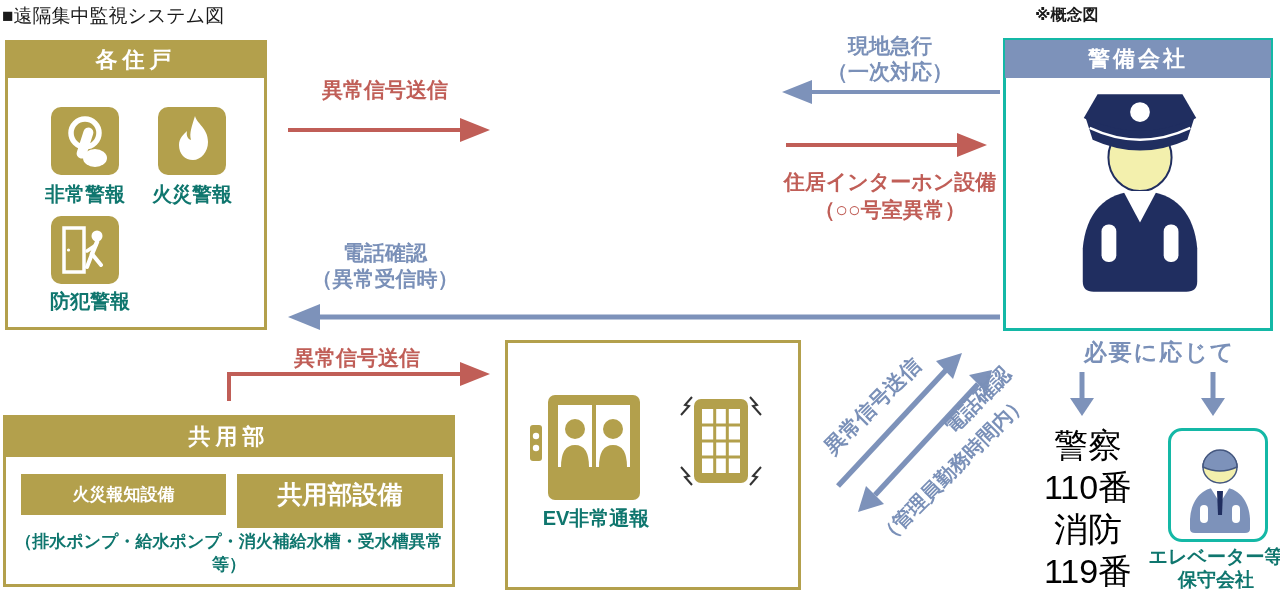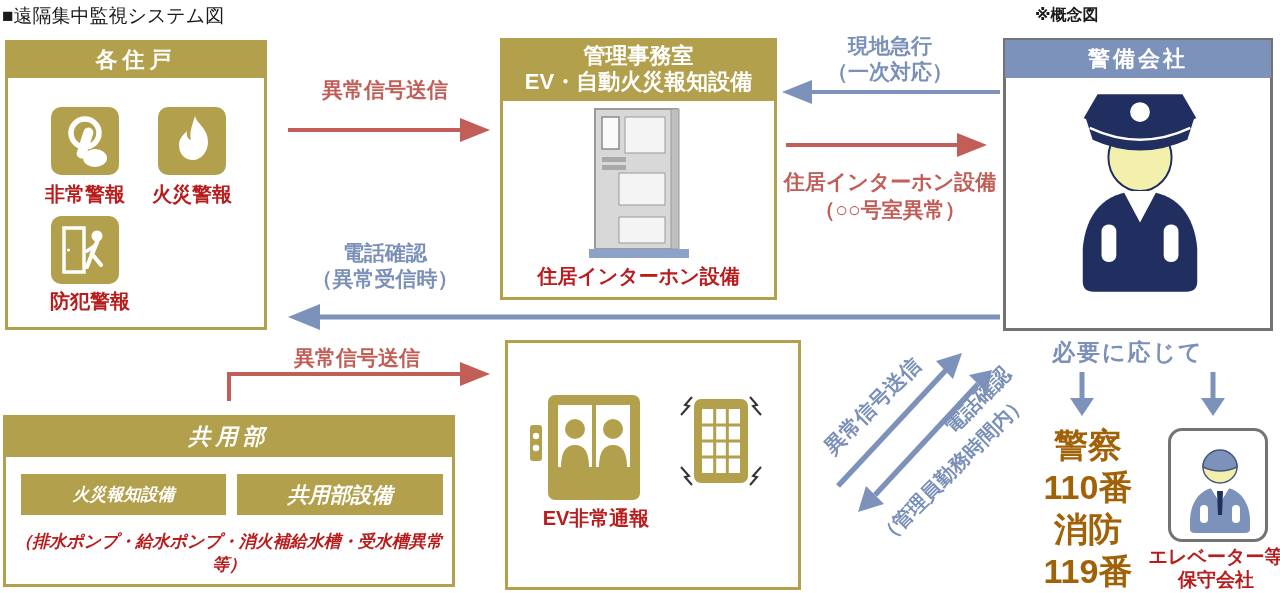--- a/index.html
+++ b/index.html
@@ -1,29 +1,29 @@
 <!DOCTYPE html>
 <html><head>
 <meta charset="utf-8">
 <style>
   html,body{margin:0;padding:0;background:#fff;}
   .canvas{position:relative;width:1280px;height:593px;background:#fff;
     font-family:"Liberation Sans","DejaVu Sans",sans-serif;overflow:hidden;color:#1a1a1a;}
   .abs{position:absolute;box-sizing:border-box;}
   
   .gbox{border:3px solid #b3a04c;background:#fff;}
-  .bbox{border:3px solid #737373;background:#fff;}
+  .bbox{border:3px solid #14b8a6;background:#fff;}
   .hd{position:absolute;left:-1px;top:-1px;right:-1px;text-align:center;color:#fff;font-weight:600;}
   .hd.gold{background:#b3a04c;}
   .hd.blue{background:#7d92ba;}
   .tile{position:absolute;background:#b3a04c;border-radius:10px;}
-  .lbl{position:absolute;text-align:center;font-weight:600;color:#b91c1c;}
+  .lbl{position:absolute;text-align:center;font-weight:600;color:#0f766e;}
   .redtxt{color:#c05e57;font-weight:700;}
   .bluetxt{color:#7a90b8;font-weight:700;}
-  .brightred{color:#a16207;font-weight:700;}
+  .brightred{color:#000000;font-weight:400;}
   .rot45{transform:rotate(-45deg);transform-origin:center center;}
   .goldbtn{position:absolute;background:#b3a04c;color:#fff;font-weight:600;
     text-align:center;}
   svg{display:block;}
 </style>
 </head>
 <body>
 
 <div class="canvas">
 
@@ -103,62 +103,42 @@
         <circle cx="46" cy="20" r="5.5" fill="#fff" stroke="none"></circle>
         <line x1="46" y1="26" x2="41" y2="38" stroke-width="4.5"></line>
         <line x1="45" y1="29" x2="36" y2="35" stroke-width="3.5"></line>
         <line x1="41" y1="38" x2="36" y2="51" stroke-width="4"></line>
         <line x1="41" y1="38" x2="50" y2="49" stroke-width="4"></line>
       </svg>
     </div>
     <div class="lbl" style="left:27px;top:245px;width:110px;font-size:20px;text-align:center;">防犯警報</div>
   </div>
 
-  <div class="abs gbox" style="left:500px;top:38px;width:277px;height:262px;">
-    <div class="hd gold" style="height:58px;padding-top:3px;font-size:22px;line-height:26px;">
-      <div>管理事務室</div>
-      <div>EV・自動火災報知設備</div>
-    </div>
-    <div class="abs" style="left:86px;top:66px;">
-      <svg width="100" height="152" viewBox="0 0 100 152">
-        <rect x="6" y="2" width="82" height="140" fill="#d8d8d8" stroke="#9a9a9a" stroke-width="2"></rect>
-        <rect x="82" y="2" width="8" height="140" fill="#bfbfbf" stroke="#9a9a9a" stroke-width="1"></rect>
-        <rect x="13" y="10" width="17" height="32" fill="#fafafa" stroke="#8a8a8a" stroke-width="1.5"></rect>
-        <rect x="13" y="50" width="24" height="5" fill="#a9a9a9"></rect>
-        <rect x="13" y="58" width="24" height="5" fill="#a9a9a9"></rect>
-        <rect x="36" y="10" width="40" height="36" fill="#f4f4f4" stroke="#9a9a9a"></rect>
-        <rect x="30" y="66" width="46" height="32" fill="#f4f4f4" stroke="#9a9a9a"></rect>
-        <rect x="30" y="110" width="46" height="26" fill="#f4f4f4" stroke="#9a9a9a"></rect>
-        <rect x="0" y="142" width="100" height="9" fill="#8da2c6"></rect>
-      </svg>
-    </div>
-    <div class="lbl" style="left:0;top:222px;width:100%;font-size:20px;">住居インターホン設備</div>
-  </div>
 
   <div class="abs bbox" style="left:1003px;top:38px;width:270px;height:293px;">
     <div class="hd blue" style="height:38px;line-height:38px;font-size:22px;letter-spacing:3px;">警備会社</div>
     <div class="abs" style="left:60px;top:46px;">
       <svg width="148" height="212" viewBox="0 0 150 212">
         <ellipse cx="75" cy="70" rx="32" ry="34" fill="#f3f0ad" stroke="#202e60" stroke-width="2"></ellipse>
         <polygon points="32,6 118,6 132,30 104,44 46,44 18,30" fill="#202e60"></polygon>
         <circle cx="75" cy="24" r="10" fill="#fff"></circle>
         <path d="M20,30 Q75,56 130,30 L123,52 Q75,74 27,52 Z" fill="#202e60"></path>
         <path d="M24,40 Q75,64 126,40" stroke="#fff" stroke-width="2.5" fill="none"></path>
         <path d="M75,104 C38,104 20,128 17,162 L17,196 Q17,206 28,206 L122,206 Q133,206 133,196 L133,162 C130,128 112,104 75,104 Z" fill="#202e60"></path>
         <polygon points="58,104 92,104 75,136" fill="#fff"></polygon>
         <rect x="36" y="138" width="15" height="38" rx="7" fill="#fff"></rect>
         <rect x="99" y="138" width="15" height="38" rx="7" fill="#fff"></rect>
       </svg>
     </div>
   </div>
 
-  <div class="abs gbox" style="left:3px;top:415px;width:452px;height:172px;font-style:italic;">
+  <div class="abs gbox" style="left:3px;top:415px;width:452px;height:172px;">
     <div class="hd gold" style="height:40px;line-height:40px;font-size:22px;letter-spacing:5px;">共用部</div>
     <div class="goldbtn" style="left:15px;top:56px;width:205px;height:41px;line-height:41px;font-size:17px;">火災報知設備</div>
-    <div class="goldbtn" style="left:231px;top:56px;width:206px;height:41px;line-height:41px;font-size:21px;">共用部設備</div>
+    <div class="goldbtn" style="left:231px;top:56px;width:206px;height:54px;line-height:41px;font-size:25px;">共用部設備</div>
     <div class="lbl" style="left:0;top:112px;width:100%;font-size:17px;">（排水ポンプ・給水ポンプ・消火補給水槽・受水槽異常等）</div>
   </div>
 
   <div class="abs gbox" style="left:505px;top:340px;width:296px;height:250px;padding-left:17px;">
     <div class="abs" style="left:22px;top:52px;">
       <svg width="110" height="105" viewBox="0 0 110 105">
         <rect x="0" y="30" width="12" height="36" rx="3" fill="#b3a04c"></rect>
         <circle cx="6" cy="41" r="3.2" fill="#fff"></circle>
         <circle cx="6" cy="53" r="3.2" fill="#fff"></circle>
         <rect x="18" y="0" width="92" height="105" rx="7" fill="#b3a04c"></rect>
@@ -228,15 +208,15 @@
     <div>（異常受信時）</div>
   </div>
 
   <div class="abs redtxt" style="left:262px;top:344px;width:190px;text-align:center;font-size:21px;">異常信号送信</div>
 
   <div class="abs bluetxt rot45" style="left:790px;top:392px;width:165px;text-align:center;font-size:21px;">異常信号送信</div>
 
   <div class="abs bluetxt rot45" style="left:900px;top:386px;width:155px;text-align:center;font-size:21px;">電話確認</div>
   <div class="abs bluetxt rot45" style="left:830px;top:456px;width:245px;text-align:center;font-size:20px;">（管理員勤務時間内）</div>
 
-  <div class="abs bluetxt" style="left:1052px;top:337px;width:215px;text-align:left;font-size:23px;letter-spacing:2px;">必要に応じて</div>
+  <div class="abs bluetxt" style="left:1052px;top:337px;width:215px;text-align:center;font-size:23px;letter-spacing:2px;">必要に応じて</div>
 
 </div>
 
 </body></html>

